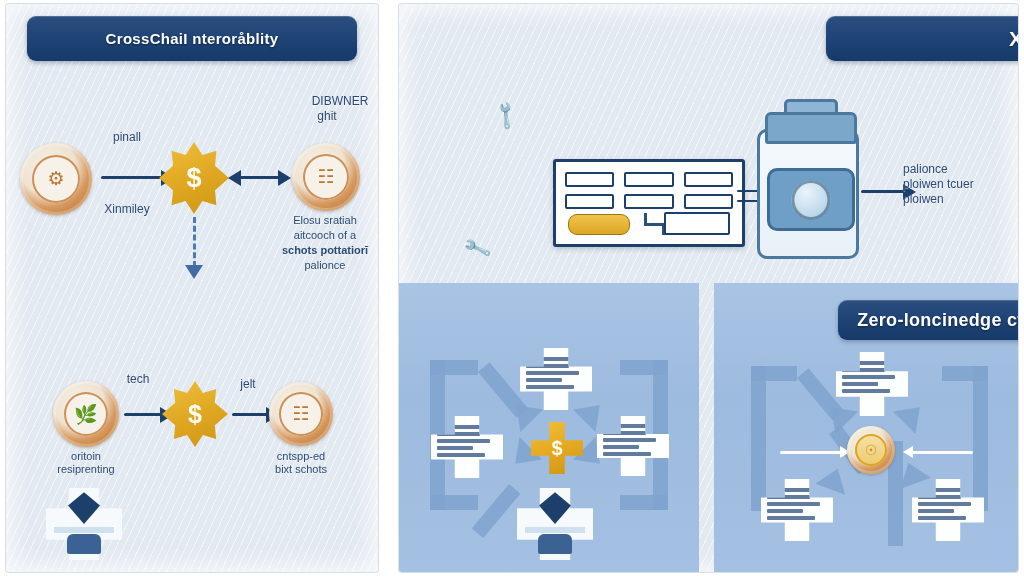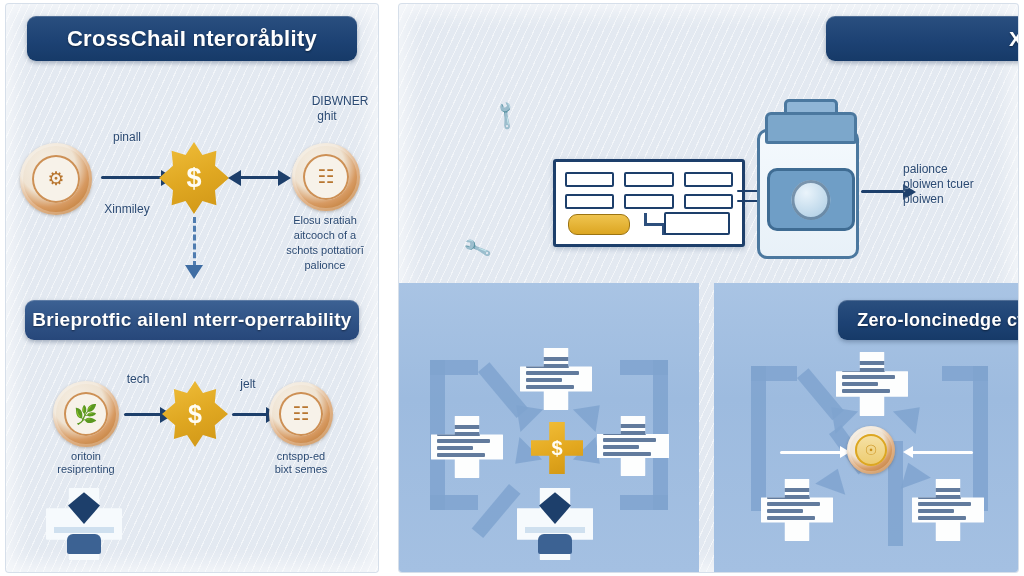--- a/index.html
+++ b/index.html
@@ -37,21 +37,21 @@
     border-radius:9px;
     display:flex;align-items:center;justify-content:center;
     color:#ffffff;
     font-weight:bold;
     letter-spacing:.3px;
     text-shadow:0 1px 2px rgba(0,0,0,.45);
     box-shadow:0 2px 4px rgba(40,60,90,.35), inset 0 1px 0 rgba(255,255,255,.18);
     text-align:center;
     white-space:nowrap;
   }
-  #banner-crosschain{left:21px;top:12px;width:330px;height:45px;font-size:22px;}
+  #banner-crosschain{left:21px;top:12px;width:330px;height:45px;font-size:15px;}
   #banner-interop   {left:19px;top:296px;width:334px;height:40px;font-size:19px;
                      background:linear-gradient(180deg,#3c6193 0%,#2e5184 60%,#27477a 100%);}
   #banner-xinmiley  {left:427px;top:12px;width:568px;height:45px;font-size:21px;}
   #banner-zk1       {left:439px;top:296px;width:238px;height:40px;font-size:18px;}
 
   
   .tint-lower{
     position:absolute;bottom:0;height:289px;
     background:linear-gradient(180deg,#a9c4e4 0%,#9dbbdf 40%,#a4c0e2 100%);
   }
@@ -230,27 +230,26 @@
 
     <div class="coin" style="left:286px;top:139px;width:68px;height:68px;">
       <div class="inner">☷</div>
     </div>
 
     <div class="lbl" style="left:284px;top:90px;width:100px;">DIBWNER</div>
     <div class="lbl" style="left:271px;top:105px;width:100px;">ghit</div>
 
     <div class="lbl small" style="left:259px;top:210px;width:120px;">Elosu sratiah</div>
     <div class="lbl small" style="left:259px;top:225px;width:120px;">aitcooch of a</div>
-    <div class="lbl small" style="left:259px;top:240px;width:120px;">schots pottatiorī</div>
+    <div class="lbl small" style="left:259px;top:240px;width:120px;font-weight:bold;">schots pottatiorī</div>
     <div class="lbl small" style="left:259px;top:255px;width:120px;">palionce</div>
 
     <div class="dashed-v" style="left:187px;top:213px;height:50px;"></div>
     <div class="arrow-head ah-down" style="left:179px;top:261px;"></div>
 
-    <div class="banner" id="banner-interop">Brieprotfic ailenl nterr-operrability</div>
 
     <div class="coin" style="left:47px;top:377px;width:66px;height:66px;">
       <div class="inner">🌿</div>
     </div>
     <div class="lbl small" style="left:28px;top:446px;width:104px;">oritoin</div>
     <div class="lbl small" style="left:28px;top:459px;width:104px;">resiprenting</div>
 
     <div class="arrow-line" style="left:118px;top:409px;width:38px;"></div>
     <div class="arrow-head ah-right" style="left:154px;top:403px;"></div>
     <div class="lbl" style="left:100px;top:368px;width:64px;">tech</div>
@@ -260,21 +259,21 @@
     </div>
 
     <div class="arrow-line" style="left:226px;top:409px;width:36px;"></div>
     <div class="arrow-head ah-right" style="left:260px;top:403px;"></div>
     <div class="lbl" style="left:212px;top:373px;width:60px;">jelt</div>
 
     <div class="coin" style="left:263px;top:378px;width:64px;height:64px;">
       <div class="inner">☷</div>
     </div>
     <div class="lbl small" style="left:243px;top:446px;width:104px;">cntspp-ed</div>
-    <div class="lbl small" style="left:243px;top:459px;width:104px;">bixt semes</div>
+    <div class="lbl small" style="left:243px;top:459px;width:104px;">bixt schots</div>
 
     <div class="gem-icon" style="left:40px;top:484px;width:76px;height:72px;">
       <div class="plate"></div>
       <div class="diamond"></div>
       <div class="strip"></div>
       <div class="base"></div>
     </div>
   </div>
 
   <div class="panel" id="panel-right">

